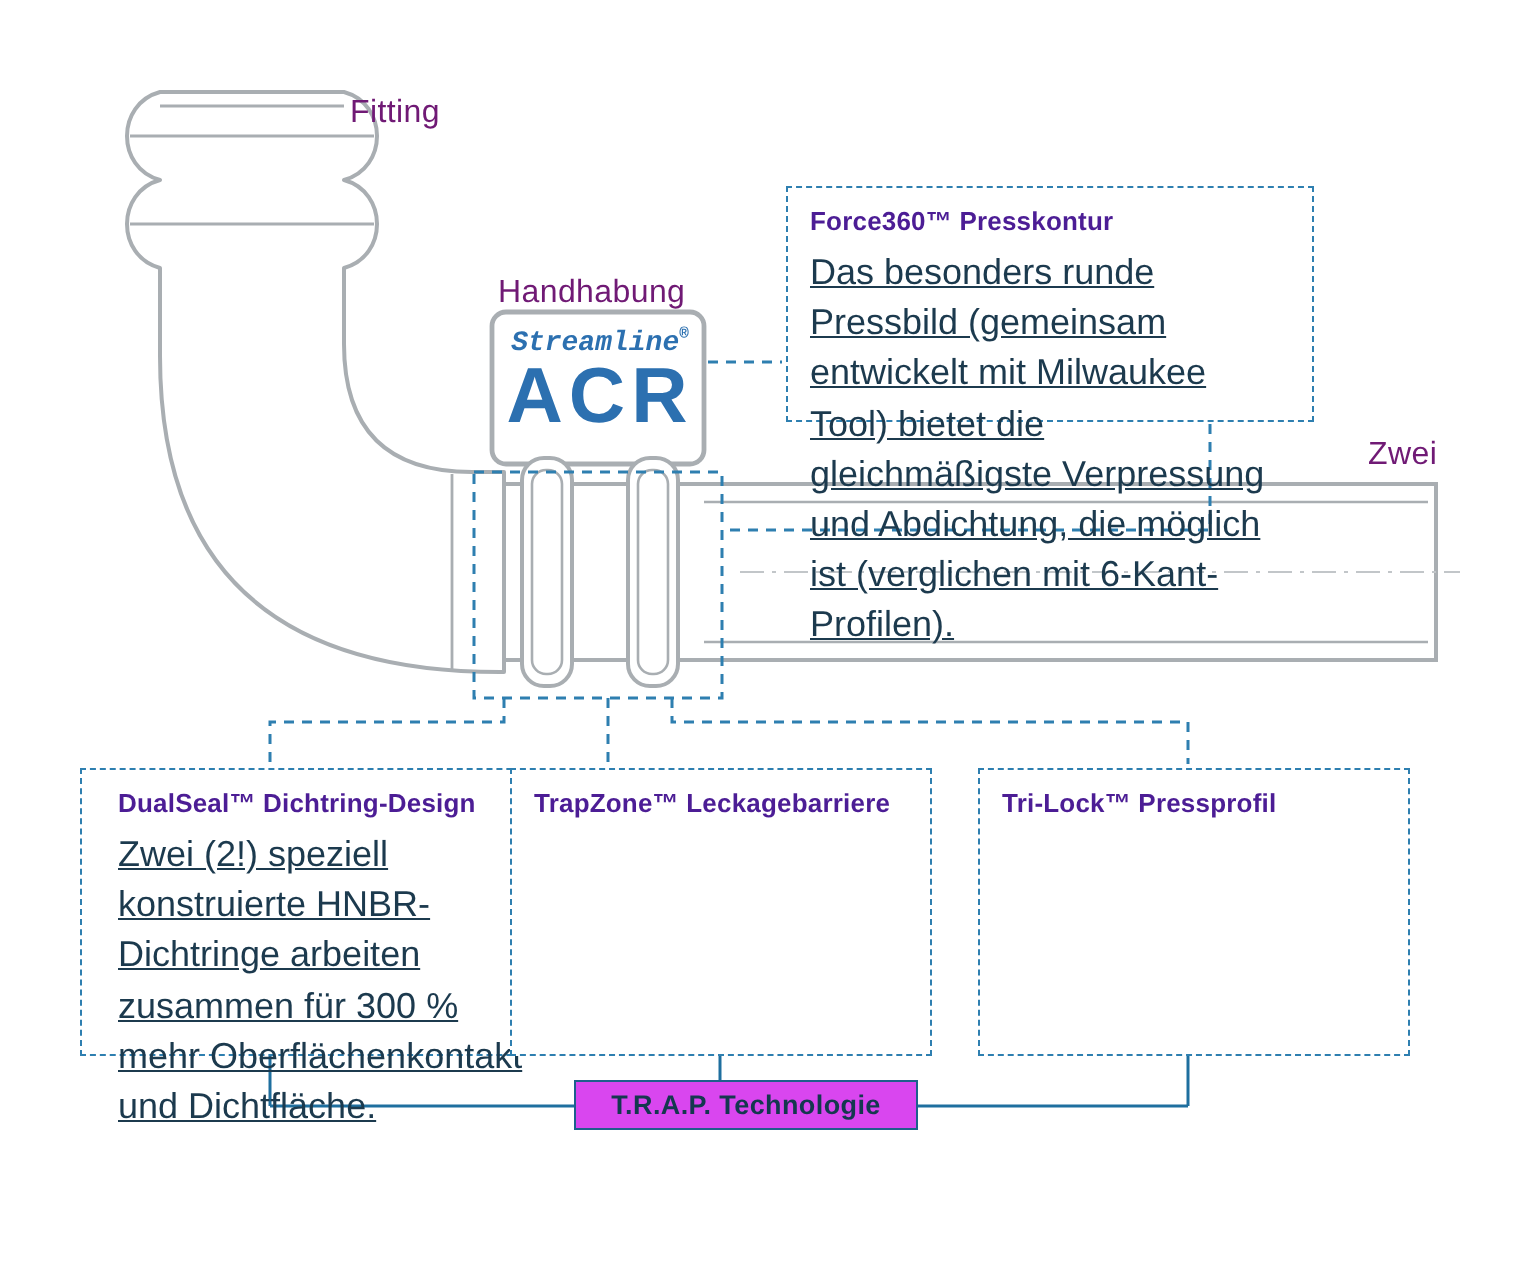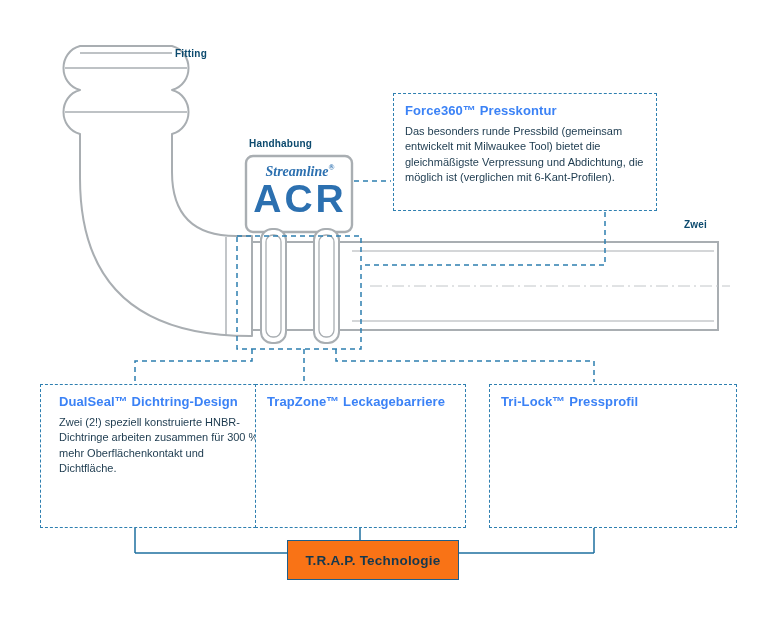--- a/index.html
+++ b/index.html
@@ -2,52 +2,52 @@
 <html><head>
 <meta charset="utf-8">
 <style>
   html,body{margin:0;padding:0;background:#ffffff;}
   .stage{
     position:relative;width:768px;height:633px;background:#ffffff;overflow:hidden;
     font-family:"Liberation Sans", sans-serif;
   }
   .drawing{position:absolute;left:0;top:0;}
   .lbl{
-    position:absolute;font-size:10px;font-weight:700;color:#0c4a6e;letter-spacing:.2px;
+    position:absolute;font-size:16px;font-weight:400;color:#701a75;letter-spacing:.2px;
   }
   .logo{
     position:absolute;left:250px;top:163px;width:100px;text-align:center;color:#2c70b0;
     line-height:1.05;
   }
   .logo .brand{
-    font-family:Liberation Serif, serif;font-style:italic;font-weight:bold;font-size:14px;
+    font-family:Liberation Mono, monospace;font-style:italic;font-weight:bold;font-size:14px;
     display:inline-block;
   }
   .logo .regmark{font-size:8px;vertical-align:super;font-style:normal;}
   .logo .product{
     font-family:"Liberation Sans", sans-serif;font-weight:800;font-size:39px;
     letter-spacing:3px;line-height:.95;
   }
   .callout{
     position:absolute;box-sizing:border-box;background:#ffffff;
     border:1.5px dashed #2e7fb0;padding:9px 11px 8px 11px;
   }
   .callout h3{
-    margin:0 0 6px 0;font-size:13px;font-weight:bold;color:#3b82f6;letter-spacing:.1px;
+    margin:0 0 6px 0;font-size:13px;font-weight:bold;color:#4c1d95;letter-spacing:.1px;
   }
   .callout p{
-    margin:0;font-size:11px;line-height:1.4;color:#1c3a4e;
+    margin:0;font-size:18px;line-height:1.4;color:#1c3a4e;text-decoration:underline;
   }
   .co-force360{left:393px;top:93px;width:264px;height:118px;}
   .co-dualseal{left:40px;top:384px;width:236px;height:144px;padding-left:18px;}
   .co-trapzone{left:255px;top:384px;width:211px;height:144px;}
-  .co-trilock{left:489px;top:384px;width:248px;height:144px;}
+  .co-trilock{left:489px;top:384px;width:216px;height:144px;}
   .trap-badge{
-    position:absolute;left:287px;top:540px;width:172px;height:40px;box-sizing:border-box;
-    background:#f97316;border:1.5px solid #1e5f8c;display:flex;align-items:center;justify-content:center;
+    position:absolute;left:287px;top:540px;width:172px;height:25px;box-sizing:border-box;
+    background:#d946ef;border:1.5px solid #1e5f8c;display:flex;align-items:center;justify-content:center;
     font-size:13.5px;font-weight:bold;color:#14384f;letter-spacing:.2px;
   }
 </style>
 </head>
 <body>
 
 <div class="stage">
 
   <svg class="drawing" width="768" height="633" viewBox="0 0 768 633">
 

